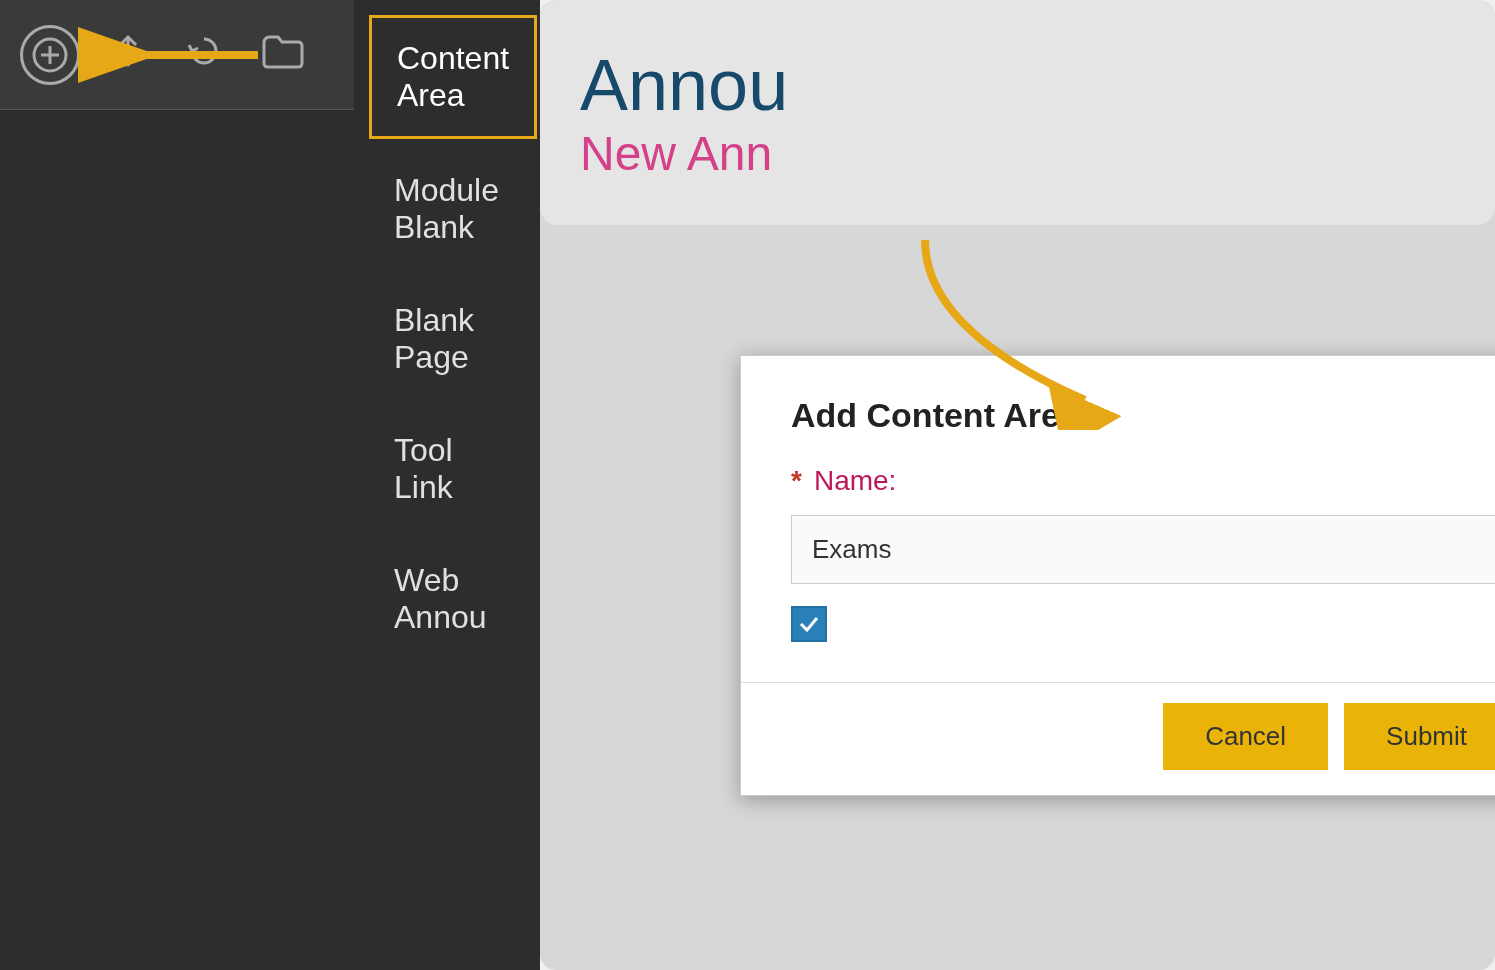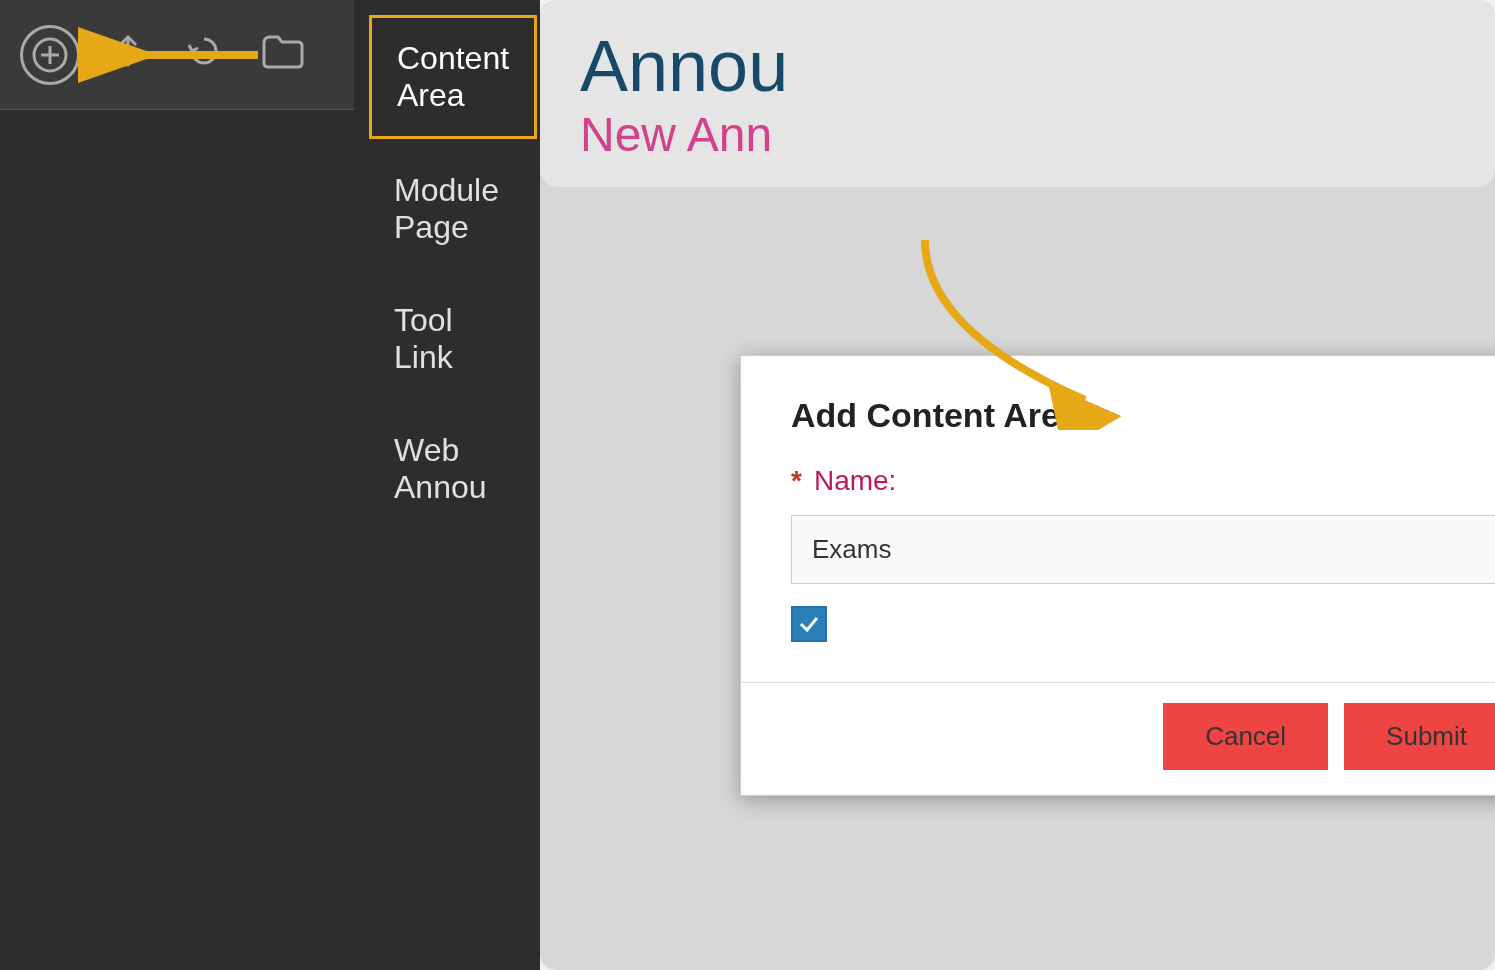--- a/index.html
+++ b/index.html
@@ -91,21 +91,21 @@
     
     .right-panel {
       flex: 1;
       height: 970px;
       background: #f0f0f0;
       position: relative;
       overflow: hidden;
     }
 
     .right-header {
-      padding: 25px 40px;
+      padding: 44px 40px;
       background: #fff;
       border-radius: 18px;
     }
 
     .right-header h1 {
       font-size: 72px;
       color: #1a5276;
       font-weight: 300;
     }
 
@@ -213,21 +213,21 @@
       display: flex;
       justify-content: flex-end;
       gap: 16px;
       background: #fff;
     }
 
     .btn {
       padding: 18px 42px;
       font-size: 26px;
       border: none;
-      background: #ef4444;
+      background: #eab308;
       color: #333;
       cursor: pointer;
       font-weight: 400;
     }
 
     
     .annotation-arrow-left {
       position: absolute;
       left: 68px;
       top: 25px;
@@ -289,21 +289,24 @@
       </span>
     </div>
   </div>
 
   <div class="menu-list">
 
     <div class="menu-item highlighted">
       <span>Content Area</span>
     </div>
     <div class="menu-item">
-      <span>Module Page</span>
+      <span>Module Blank</span>
+    </div>
+    <div class="menu-item">
+      <span>Blank Page</span>
     </div>
     <div class="menu-item">
       <span>Tool Link</span>
     </div>
     <div class="menu-item">
       <span>Web Annou</span>
     </div>
   </div>
 </div>
 

